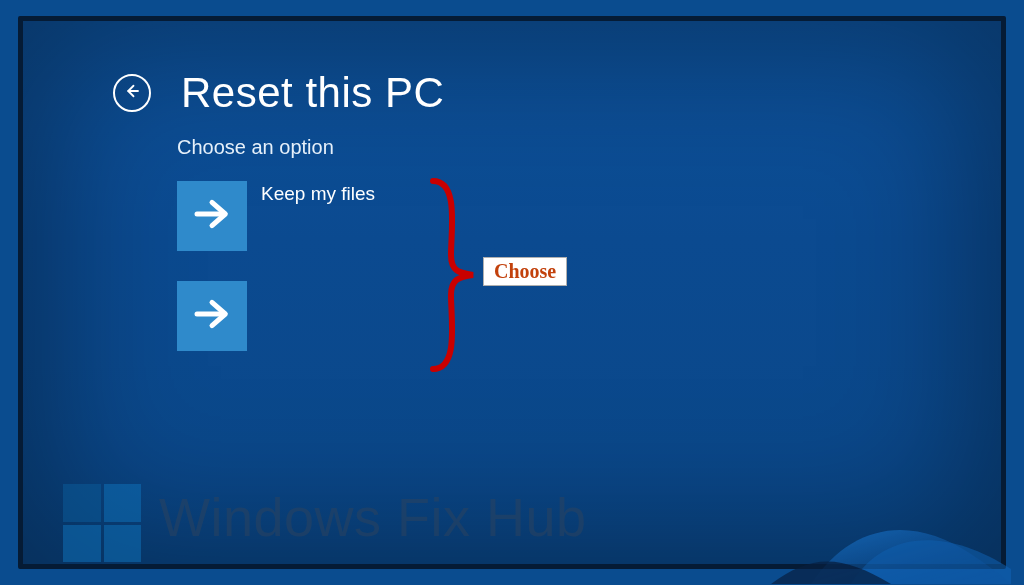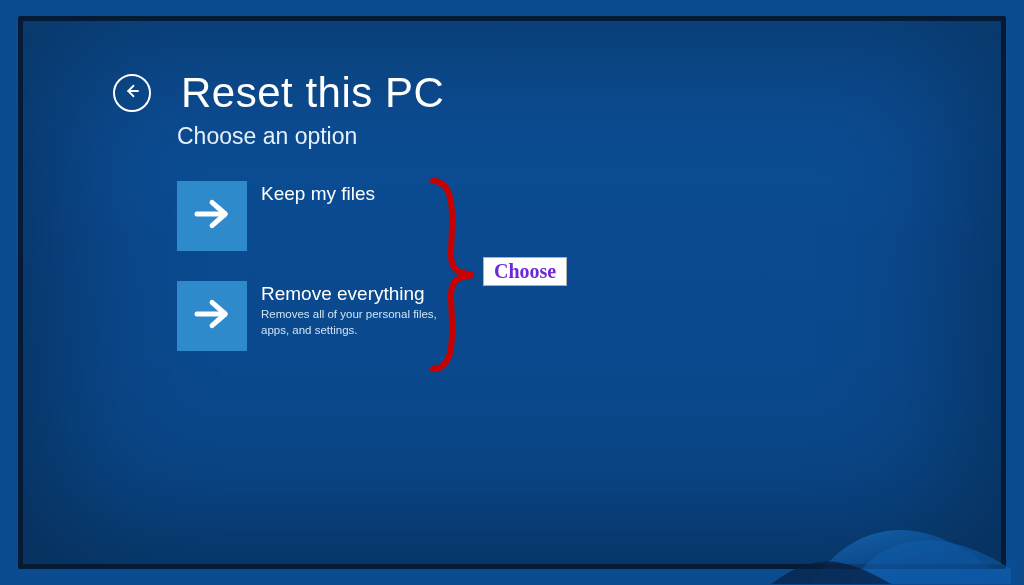--- a/index.html
+++ b/index.html
@@ -40,24 +40,24 @@
   .back-circle svg { width: 18px; height: 18px; }
   .title {
     font-weight: 200;
     font-size: 42px;
     letter-spacing: 0.5px;
     color: #ffffff;
   }
 
   .subtitle {
     position: absolute;
-    top: 102px;
+    top: 115px;
     left: 154px;
     color: #e6f0fa;
-    font-size: 23px;
+    font-size: 20px;
     font-weight: 300;
   }
 
   
   .options {
     position: absolute;
     top: 160px;
     left: 154px;
     display: flex;
     flex-direction: column;
@@ -107,21 +107,21 @@
     width: 50px;
     height: 200px;
     pointer-events: none;
   }
   .brace-wrap svg { width: 100%; height: 100%; }
   .choose-label {
     position: absolute;
     top: 236px;
     left: 460px;
     background: #ffffff;
-    color: #6d28d9;
+    color: #c2410c;
     font-family: Georgia, "Times New Roman", serif;
     font-weight: bold;
     font-size: 20px;
     padding: 2px 10px;
     border: 1px solid #b0b0b0;
     pointer-events: none;
   }
 
   
   .watermark {
@@ -202,39 +202,44 @@
 
     <div class="option">
       <div class="tile">
         <span>
           <svg viewBox="0 0 24 24" fill="none" stroke="#ffffff" stroke-width="3" stroke-linecap="round" stroke-linejoin="round">
             <line x1="3" y1="12" x2="19" y2="12"></line>
             <polyline points="12 5 20 12 12 19"></polyline>
           </svg>
         </span>
       </div>
-      <div class="opt-text">
-        <div class="opt-title">Remove everything</div>
-        <div class="opt-desc">Removes all of your personal files, apps, and settings.</div>
-      </div>
     </div>
 
   </div>
 
   <div class="brace-wrap">
     <svg viewBox="0 0 50 200" preserveAspectRatio="none">
       <path d="M4 6
                C 30 6, 22 55, 22 80
                C 22 96, 30 98, 44 100
                C 30 102, 22 104, 22 120
                C 22 145, 30 194, 4 194" fill="none" stroke="#c90000" stroke-width="6" stroke-linecap="round"></path>
     </svg>
   </div>
   <div class="choose-label">Choose</div>
 
+  <div class="watermark">
+    <div class="wm-logo">
+      <div></div>
+        <div></div>
+        <div></div>
+        <div></div>
+    </div>
+    <div class="wm-text">Windows Fix Hub</div>
+  </div>
 
   <div class="swirl">
     <svg viewBox="0 0 240 180">
       <defs>
         <linearGradient id="g1" x1="0" y1="0" x2="1" y2="1">
           <stop offset="0%" stop-color="#1a7bd4" stop-opacity="0.8"></stop>
           <stop offset="100%" stop-color="#0a3e84" stop-opacity="0.3"></stop>
         </linearGradient>
       </defs>
       <path d="M40 180 C 80 120, 140 110, 200 150 C 230 170, 240 180, 240 180 L 240 180 Z" fill="url(#g1)"></path>

